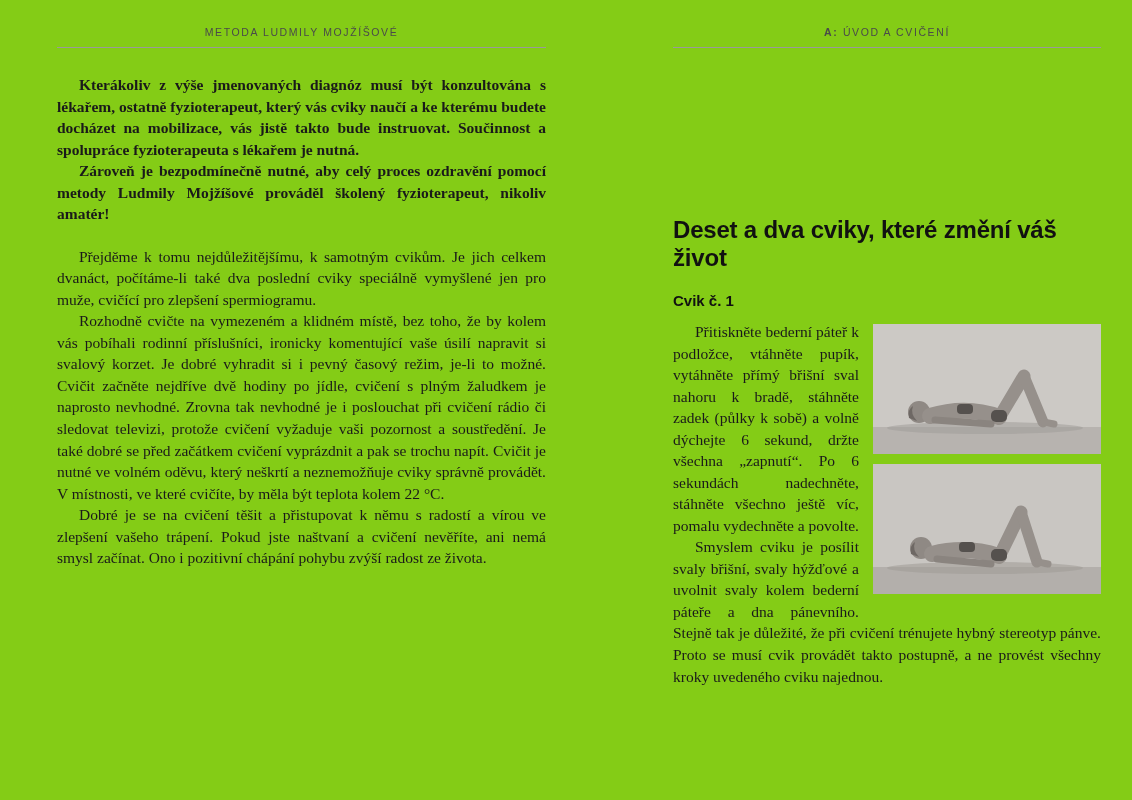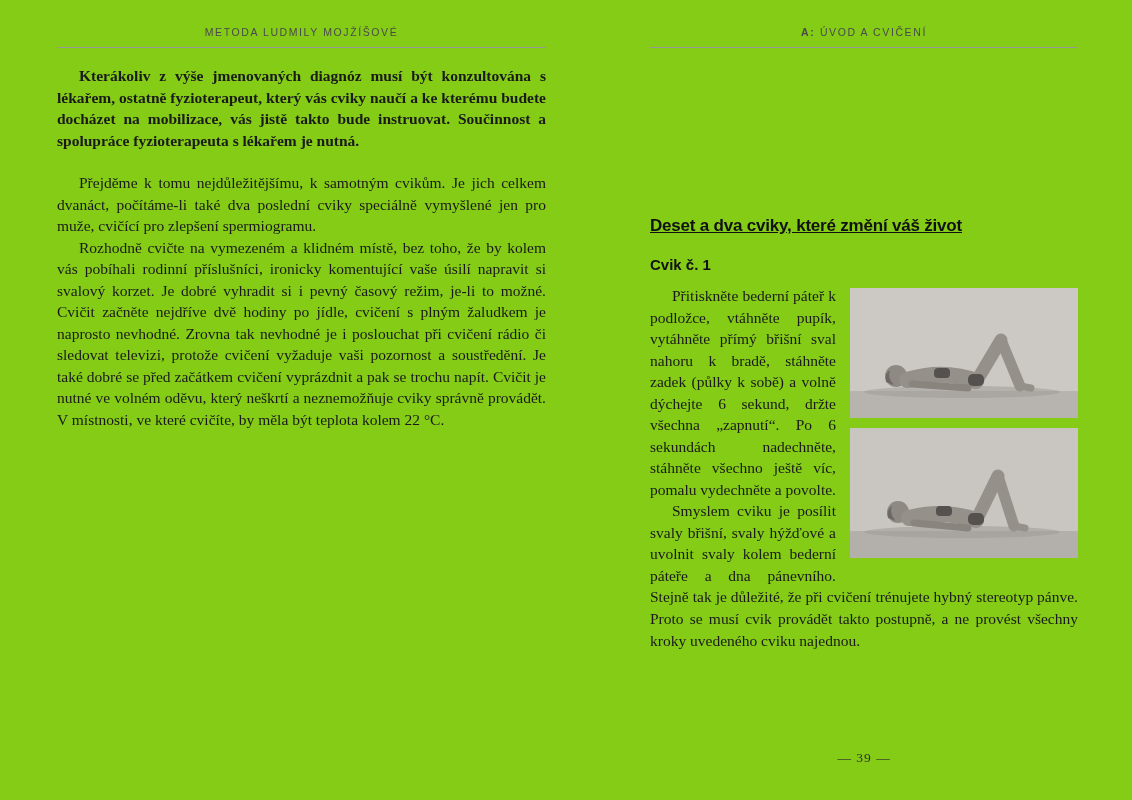--- a/index.html
+++ b/index.html
@@ -6,56 +6,55 @@
   .spread{
     position:relative;
     width:1132px;height:800px;
     background:#84cc16;
     font-family:"Liberation Serif", serif;
     color:#1a1a1a;
     overflow:hidden;
   }
   .page{position:absolute;top:20px;height:760px;}
   .page-left{left:57px;width:489px;}
-  .page-right{left:650px;width:428px;}
+  .page-right{left:673px;width:428px;}
 
   .running-head{
     text-align:center;
     font-family:"Liberation Sans", sans-serif;
     font-size:10.5px;
     letter-spacing:1.6px;
     color:#4a4a4a;
     padding-top:6px;
   }
   .running-head .rh-bold{font-weight:700;}
   .head-rule{
     border:none;
     border-top:1px solid #9a9a9a;
     margin:9px 0 0 0;
   }
 
-  .body-block{margin-top:17px;}
+  .body-block{margin-top:26px;}
   .para{
     margin:0;
     text-indent:22px;
     text-align:justify;
     font-size:15.5px;
     line-height:1.39;
   }
   .para.bold{font-weight:700;}
   .gap-before{margin-top:21px;}
 
   .section-title{
     margin:168px 0 0 0;
     font-family:"Liberation Sans", sans-serif;
     font-weight:700;
-    font-size:17px;
+    font-size:24px;
     letter-spacing:-0.2px;
     color:#111;
-    text-decoration:underline;
   }
   .exercise-label{
     margin:20px 0 12px 0;
     font-family:"Liberation Sans", sans-serif;
     font-weight:700;
     font-size:15px;
     color:#111;
   }
   .exercise-body{margin-top:7px;font-family:Liberation Serif, serif;}
   .photo-stack{
@@ -85,22 +84,24 @@
 <div class="spread">
 
   <div class="page page-left">
     <div class="running-head">
       <span>METODA LUDMILY MOJŽÍŠOVÉ</span>
     </div>
     <hr class="head-rule">
 
     <div class="body-block">
       <p class="para bold">Kterákoliv z výše jmenovaných diagnóz musí být konzultována s lékařem, ostatně fyzioterapeut, který vás cviky naučí a ke kterému budete docházet na mobilizace, vás jistě takto bude instruovat. Součinnost a spolupráce fyzioterapeuta s lékařem je nutná.</p>
+      <p class="para bold">Zároveň je bezpodmínečně nutné, aby celý proces ozdravění pomocí metody Ludmily Mojžíšové prováděl školený fyzioterapeut, nikoliv amatér!</p>
       <p class="para gap-before">Přejděme k tomu nejdůležitějšímu, k samotným cvikům. Je jich celkem dvanáct, počítáme-li také dva poslední cviky speciálně vymyšlené jen pro muže, cvičící pro zlepšení spermiogramu.</p>
       <p class="para">Rozhodně cvičte na vymezeném a klidném místě, bez toho, že by kolem vás pobíhali rodinní příslušníci, ironicky komentující vaše úsilí napravit si svalový korzet. Je dobré vyhradit si i pevný časový režim, je-li to možné. Cvičit začněte nejdříve dvě hodiny po jídle, cvičení s plným žaludkem je naprosto nevhodné. Zrovna tak nevhodné je i poslouchat při cvičení rádio či sledovat televizi, protože cvičení vyžaduje vaši pozornost a soustředění. Je také dobré se před začátkem cvičení vyprázdnit a pak se trochu napít. Cvičit je nutné ve volném oděvu, který neškrtí a neznemožňuje cviky správně provádět. V místnosti, ve které cvičíte, by měla být teplota kolem 22 °C.</p>
+      <p class="para">Dobré je se na cvičení těšit a přistupovat k němu s radostí a vírou ve zlepšení vašeho trápení. Pokud jste naštvaní a cvičení nevěříte, ani nemá smysl začínat. Ono i pozitivní chápání pohybu zvýší radost ze života.</p>
     </div>
 
   </div>
 
   <div class="page page-right">
     <div class="running-head">
       <span class="rh-bold">A:</span><span> ÚVOD A CVIČENÍ</span>
     </div>
     <hr class="head-rule">
 
@@ -139,16 +140,15 @@
             <path d="M64 95 L 118 100" stroke="#8a847f" stroke-width="7" stroke-linecap="round" fill="none"></path>
             <rect x="86" y="78" width="16" height="10" rx="4" fill="#55514e"></rect>
             <rect x="118" y="85" width="16" height="12" rx="5" fill="#55514e"></rect>
           </svg>
         </span>
       </div>
       <p class="para">Přitiskněte bederní páteř k podložce, vtáhněte pupík, vytáhněte přímý břišní sval nahoru k bradě, stáhněte zadek (půlky k sobě) a volně dýchejte 6 sekund, držte všechna „zapnutí“. Po 6 sekundách nadechněte, stáhněte všechno ještě víc, pomalu vydechněte a povolte.</p>
       <p class="para">Smyslem cviku je posílit svaly břišní, svaly hýžďové a uvolnit svaly kolem bederní páteře a dna pánevního. Stejně tak je důležité, že při cvičení trénujete hybný stereotyp pánve. Proto se musí cvik provádět takto postupně, a ne provést všechny kroky uvedeného cviku najednou.</p>
     </div>
 
-    <div class="page-num">— 39 —</div>
   </div>
 
 </div>
 
 </body></html>

